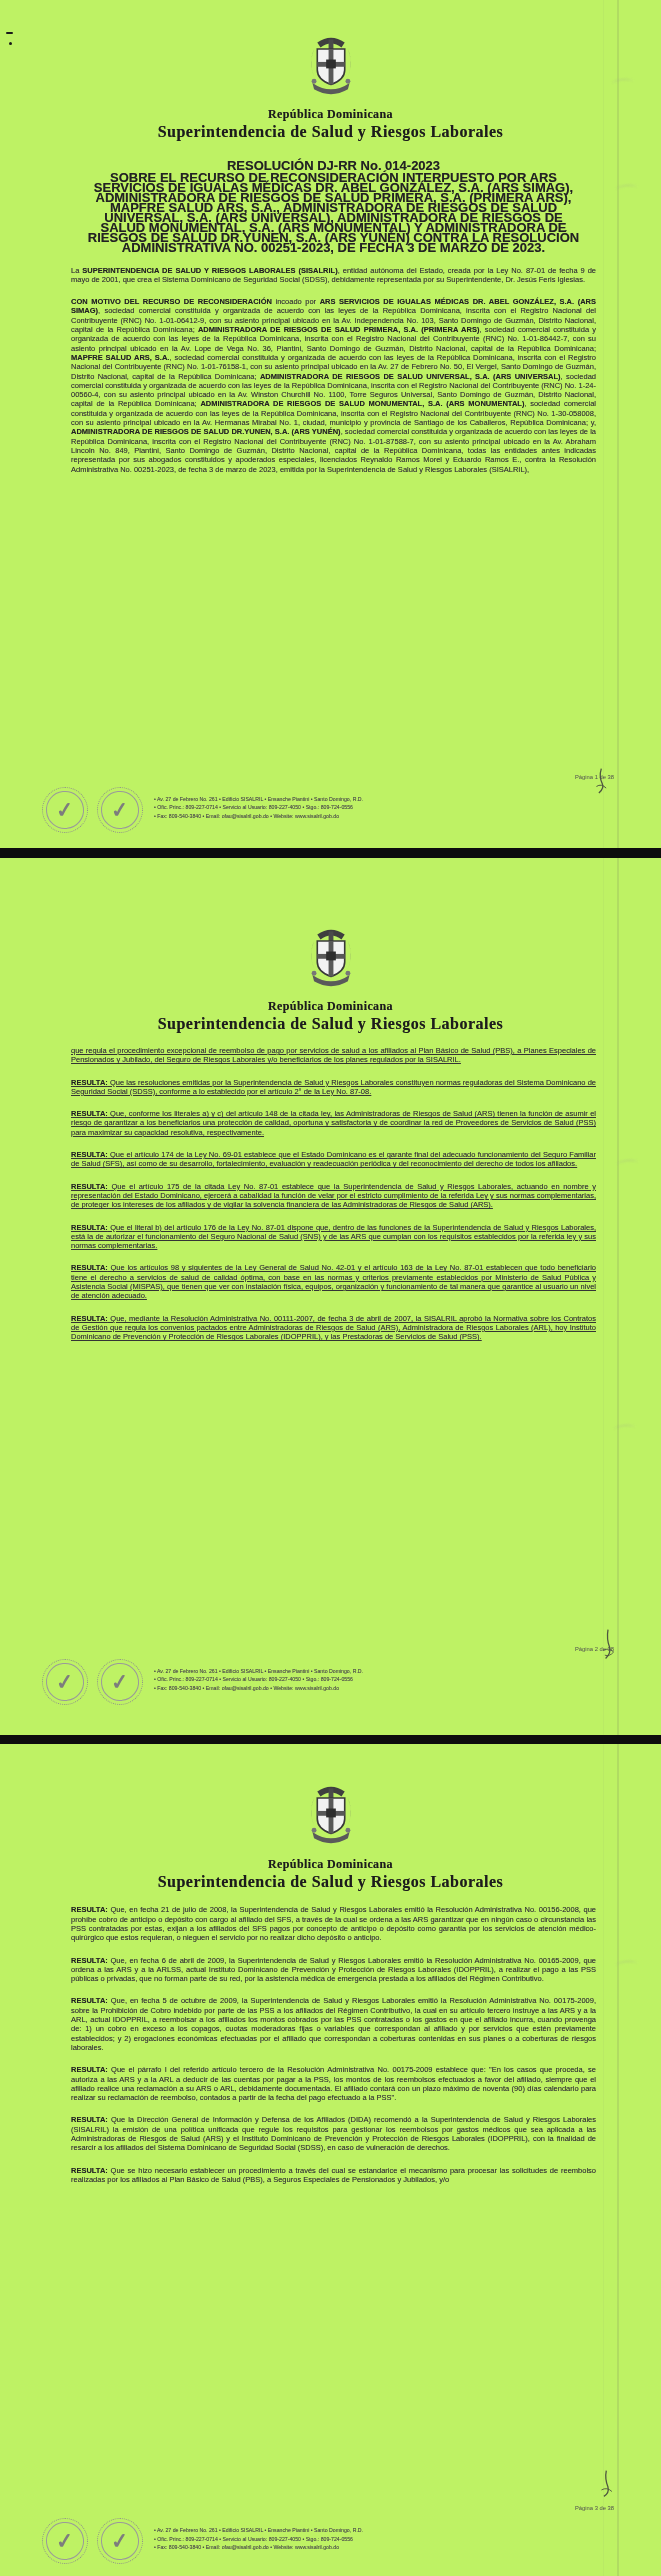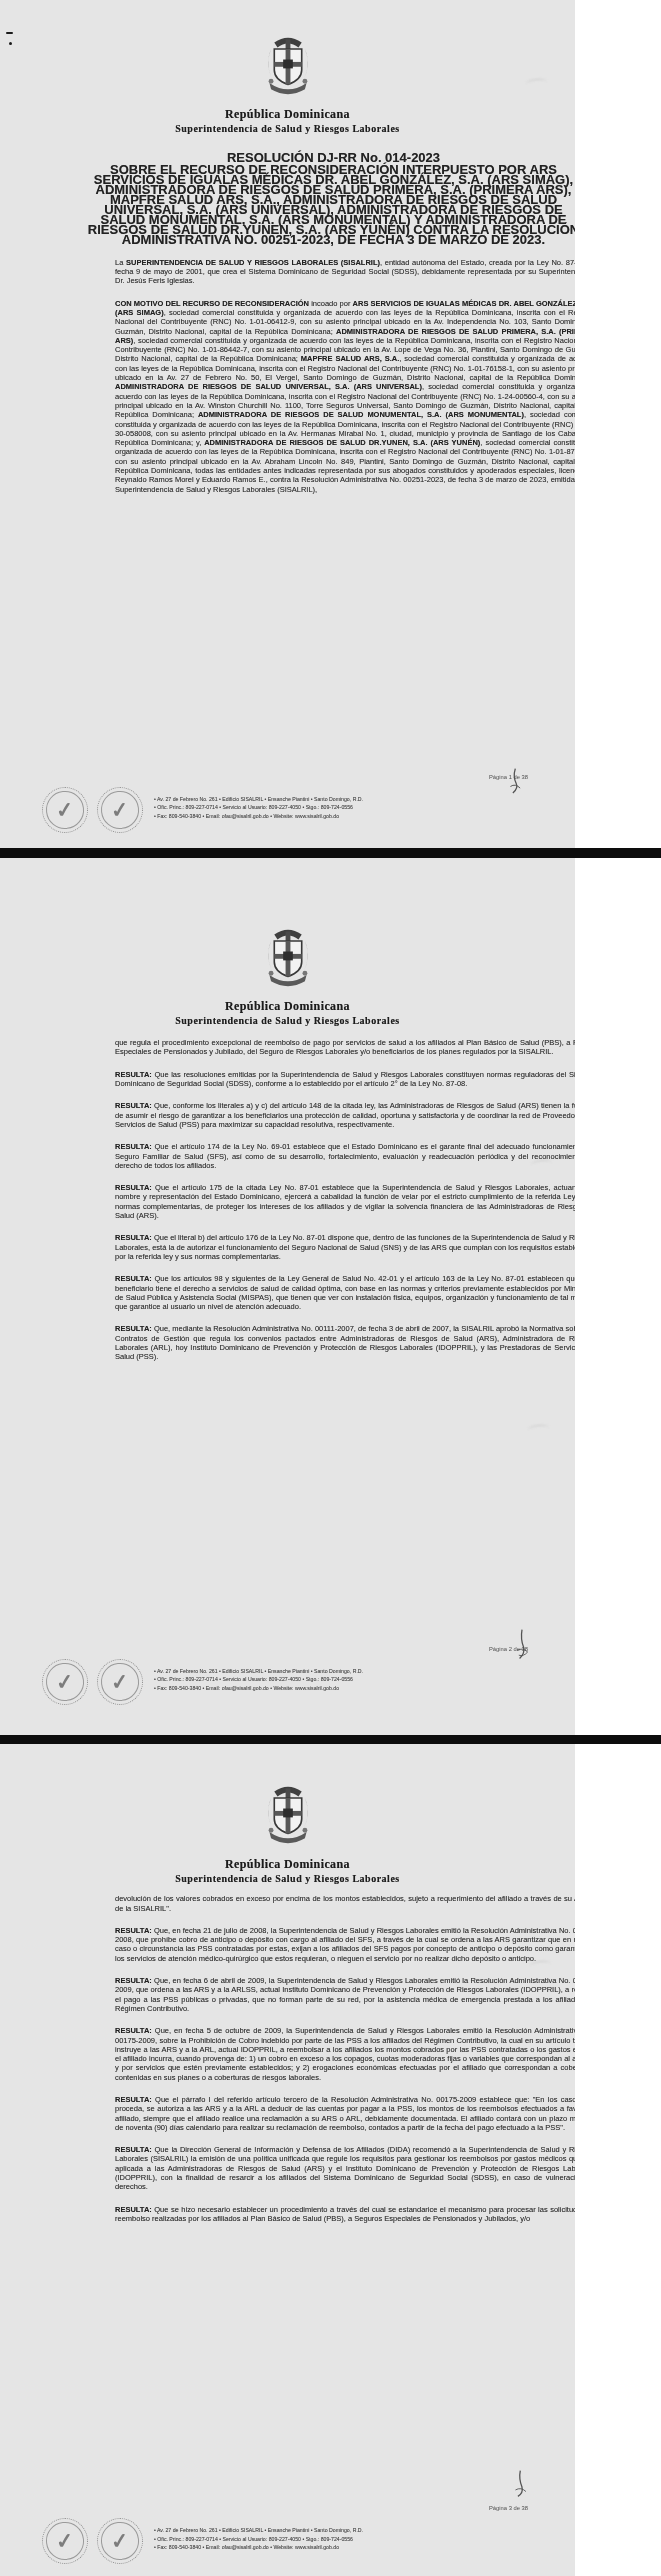--- a/index.html
+++ b/index.html
@@ -1,32 +1,32 @@
 <!DOCTYPE html>
 <html style="font-size:13px"><head>
 <meta charset="utf-8">
 <style>
   html,body{margin:0;padding:0;background:#ffffff;}
   .scan{position:relative;width:661px;height:2576px;background:#fff;overflow:hidden;
         font-family:"Liberation Sans",sans-serif;color:#353535;}
-  .page{position:relative;width:575px;background:#e5e5e5;overflow:hidden;}
+  .page{position:relative;width:661px;background:#bef264;overflow:hidden;}
   .p1{height:848px;} .p2{height:877px;} .p3{height:832px;}
   .sepbar{width:661px;height:9.7px;background:#0d0d0d;}
   .fold{position:absolute;top:0;bottom:0;left:617px;width:1.6px;background:rgba(90,90,90,.14);}
   .fold2{position:absolute;top:0;bottom:0;left:603px;width:0.8px;background:rgba(120,120,120,.06);}
   .hdr{text-align:center;}
   .emblem{display:block;margin:0 auto 3.2px auto;filter:blur(0.2px);}
   .country{font-family:"Liberation Serif",serif;font-weight:bold;font-size:12px;color:#1c1c1c;
            letter-spacing:0.4px;line-height:1.25;text-shadow:0 0 0.5px rgba(40,40,40,.55);}
-  .inst{font-family:"Liberation Serif",serif;font-weight:bold;font-size:10px;color:#1c1c1c;
+  .inst{font-family:"Liberation Serif",serif;font-weight:bold;font-size:16px;color:#1c1c1c;
         letter-spacing:0.5px;line-height:1.3;text-shadow:0 0 0.5px rgba(40,40,40,.55);}
   .body{margin:0 63px 0 71px;width:525px;font-size:7.5px;line-height:9.3px;
         text-shadow:0 0 0.4px rgba(70,70,70,.55);}
   .para{margin:0 0 9px 0;}
-  .justify{text-align:justify;text-justify:inter-word;margin-left:44px;}
+  .justify{text-align:justify;text-justify:inter-word;}
   .center{text-align:center;}
   .b{font-weight:bold;color:#222;}
   .title{font-size:13px;line-height:10px;margin:0 14.6px 1.6px 14.6px;color:#2d2d2d;}
   .gap{margin-top:13px;}
   .hdgap{margin-top:18px;}
   
   .pfoot{position:absolute;left:0;right:0;height:68px;}
   .f1{bottom:6.5px;} .f2{bottom:21px;} .f3{bottom:3.2px;}
   .seal{position:absolute;width:44px;height:44px;border:1.6px dotted #8e8e8e;border-radius:50%;
         top:13px;color:#7d7d7d;filter:blur(0.2px);}
@@ -119,21 +119,21 @@
         <rect x="14" y="32" width="34" height="6" fill="#585858"></rect>
         <rect x="25" y="29" width="12" height="11" fill="#2e2e2e"></rect>
         <path d="M8 58 Q31 74 54 58 L52 66 Q31 78 10 66 Z" fill="#5a5a5a"></path>
         <circle cx="10" cy="56" r="3" fill="#777"></circle>
           <circle cx="52" cy="56" r="3" fill="#777"></circle>
       </svg>
       <div class="country">República Dominicana</div>
       <div class="inst">Superintendencia de Salud y Riesgos Laborales</div>
     </div>
 
-    <div class="body" style="margin-top:11.3px;">
+    <div class="body" style="margin-top:11.3px;text-decoration:underline;">
         <p class="para justify"><span>que regula el procedimiento excepcional de reembolso de pago por servicios de salud a los afiliados al Plan Básico de Salud (PBS), a Planes Especiales de Pensionados y Jubilado, del Seguro de Riesgos Laborales y/o beneficiarios de los planes regulados por la SISALRIL.</span></p>
         <p class="para justify gap"><span class="b">RESULTA:</span><span> Que las resoluciones emitidas por la Superintendencia de Salud y Riesgos Laborales constituyen normas reguladoras del Sistema Dominicano de Seguridad Social (SDSS), conforme a lo establecido por el artículo 2° de la Ley No. 87-08.</span></p>
         <p class="para justify gap"><span class="b">RESULTA:</span><span> Que, conforme los literales a) y c) del artículo 148 de la citada ley, las Administradoras de Riesgos de Salud (ARS) tienen la función de asumir el riesgo de garantizar a los beneficiarios una protección de calidad, oportuna y satisfactoria y de coordinar la red de Proveedores de Servicios de Salud (PSS) para maximizar su capacidad resolutiva, respectivamente.</span></p>
         <p class="para justify gap"><span class="b">RESULTA:</span><span> Que el artículo 174 de la Ley No. 69-01 establece que el Estado Dominicano es el garante final del adecuado funcionamiento del Seguro Familiar de Salud (SFS), así como de su desarrollo, fortalecimiento, evaluación y readecuación periódica y del reconocimiento del derecho de todos los afiliados.</span></p>
         <p class="para justify gap"><span class="b">RESULTA:</span><span> Que el artículo 175 de la citada Ley No. 87-01 establece que la Superintendencia de Salud y Riesgos Laborales, actuando en nombre y representación del Estado Dominicano, ejercerá a cabalidad la función de velar por el estricto cumplimiento de la referida Ley y sus normas complementarias, de proteger los intereses de los afiliados y de vigilar la solvencia financiera de las Administradoras de Riesgos de Salud (ARS).</span></p>
         <p class="para justify gap"><span class="b">RESULTA:</span><span> Que el literal b) del artículo 176 de la Ley No. 87-01 dispone que, dentro de las funciones de la Superintendencia de Salud y Riesgos Laborales, está la de autorizar el funcionamiento del Seguro Nacional de Salud (SNS) y de las ARS que cumplan con los requisitos establecidos por la referida ley y sus normas complementarias.</span></p>
         <p class="para justify gap"><span class="b">RESULTA:</span><span> Que los artículos 98 y siguientes de la Ley General de Salud No. 42-01 y el artículo 163 de la Ley No. 87-01 establecen que todo beneficiario tiene el derecho a servicios de salud de calidad óptima, con base en las normas y criterios previamente establecidos por Ministerio de Salud Pública y Asistencia Social (MISPAS), que tienen que ver con instalación física, equipos, organización y funcionamiento de tal manera que garantice al usuario un nivel de atención adecuado.</span></p>
         <p class="para justify gap"><span class="b">RESULTA:</span><span> Que, mediante la Resolución Administrativa No. 00111-2007, de fecha 3 de abril de 2007, la SISALRIL aprobó la Normativa sobre los Contratos de Gestión que regula los convenios pactados entre Administradoras de Riesgos de Salud (ARS), Administradora de Riesgos Laborales (ARL), hoy Instituto Dominicano de Prevención y Protección de Riesgos Laborales (IDOPPRIL), y las Prestadoras de Servicios de Salud (PSS).</span></p>
       </div>
 
@@ -178,21 +178,20 @@
         <rect x="25" y="29" width="12" height="11" fill="#2e2e2e"></rect>
         <path d="M8 58 Q31 74 54 58 L52 66 Q31 78 10 66 Z" fill="#5a5a5a"></path>
         <circle cx="10" cy="56" r="3" fill="#777"></circle>
           <circle cx="52" cy="56" r="3" fill="#777"></circle>
       </svg>
       <div class="country">República Dominicana</div>
       <div class="inst">Superintendencia de Salud y Riesgos Laborales</div>
     </div>
 
     <div class="body" style="margin-top:9.7px;">
-        <p class="para justify"><span>devolución de los valores cobrados en exceso por encima de los montos establecidos, sujeto a requerimiento del afiliado a través de su ARS o de la SISALRIL".</span></p>
         <p class="para justify gap"><span class="b">RESULTA:</span><span> Que, en fecha 21 de julio de 2008, la Superintendencia de Salud y Riesgos Laborales emitió la Resolución Administrativa No. 00156-2008, que prohíbe cobro de anticipo o depósito con cargo al afiliado del SFS, a través de la cual se ordena a las ARS garantizar que en ningún caso o circunstancia las PSS contratadas por estas, exijan a los afiliados del SFS pagos por concepto de anticipo o depósito como garantía por los servicios de atención médico-quirúrgico que estos requieran, o nieguen el servicio por no realizar dicho depósito o anticipo.</span></p>
         <p class="para justify gap"><span class="b">RESULTA:</span><span> Que, en fecha 6 de abril de 2009, la Superintendencia de Salud y Riesgos Laborales emitió la Resolución Administrativa No. 00165-2009, que ordena a las ARS y a la ARLSS, actual Instituto Dominicano de Prevención y Protección de Riesgos Laborales (IDOPPRIL), a realizar el pago a las PSS públicas o privadas, que no forman parte de su red, por la asistencia médica de emergencia prestada a los afiliados del Régimen Contributivo.</span></p>
         <p class="para justify gap"><span class="b">RESULTA:</span><span> Que, en fecha 5 de octubre de 2009, la Superintendencia de Salud y Riesgos Laborales emitió la Resolución Administrativa No. 00175-2009, sobre la Prohibición de Cobro indebido por parte de las PSS a los afiliados del Régimen Contributivo, la cual en su artículo tercero instruye a las ARS y a la ARL, actual IDOPPRIL, a reembolsar a los afiliados los montos cobrados por las PSS contratadas o los gastos en que el afiliado incurra, cuando provenga de: 1) un cobro en exceso a los copagos, cuotas moderadoras fijas o variables que correspondan al afiliado y por servicios que estén previamente establecidos; y 2) erogaciones económicas efectuadas por el afiliado que correspondan a coberturas contenidas en sus planes o a coberturas de riesgos laborales.</span></p>
         <p class="para justify gap"><span class="b">RESULTA:</span><span> Que el párrafo I del referido artículo tercero de la Resolución Administrativa No. 00175-2009 establece que: "En los casos que proceda, se autoriza a las ARS y a la ARL a deducir de las cuentas por pagar a la PSS, los montos de los reembolsos efectuados a favor del afiliado, siempre que el afiliado realice una reclamación a su ARS o ARL, debidamente documentada. El afiliado contará con un plazo máximo de noventa (90) días calendario para realizar su reclamación de reembolso, contados a partir de la fecha del pago efectuado a la PSS".</span></p>
         <p class="para justify gap"><span class="b">RESULTA:</span><span> Que la Dirección General de Información y Defensa de los Afiliados (DIDA) recomendó a la Superintendencia de Salud y Riesgos Laborales (SISALRIL) la emisión de una política unificada que regule los requisitos para gestionar los reembolsos por gastos médicos que sea aplicada a las Administradoras de Riesgos de Salud (ARS) y el Instituto Dominicano de Prevención y Protección de Riesgos Laborales (IDOPPRIL), con la finalidad de resarcir a los afiliados del Sistema Dominicano de Seguridad Social (SDSS), en caso de vulneración de derechos.</span></p>
         <p class="para justify gap"><span class="b">RESULTA:</span><span> Que se hizo necesario establecer un procedimiento a través del cual se estandarice el mecanismo para procesar las solicitudes de reembolso realizadas por los afiliados al Plan Básico de Salud (PBS), a Seguros Especiales de Pensionados y Jubilados, y/o</span></p>
       </div>
 
     <svg class="ink" style="right:47px;bottom:78px;" width="14.6" height="29" viewBox="0 0 18 36">
       <path d="M9 2 Q7 12 11 22 Q13 30 6 34" fill="none" stroke="#3a3a3a" stroke-width="1.6"></path>

